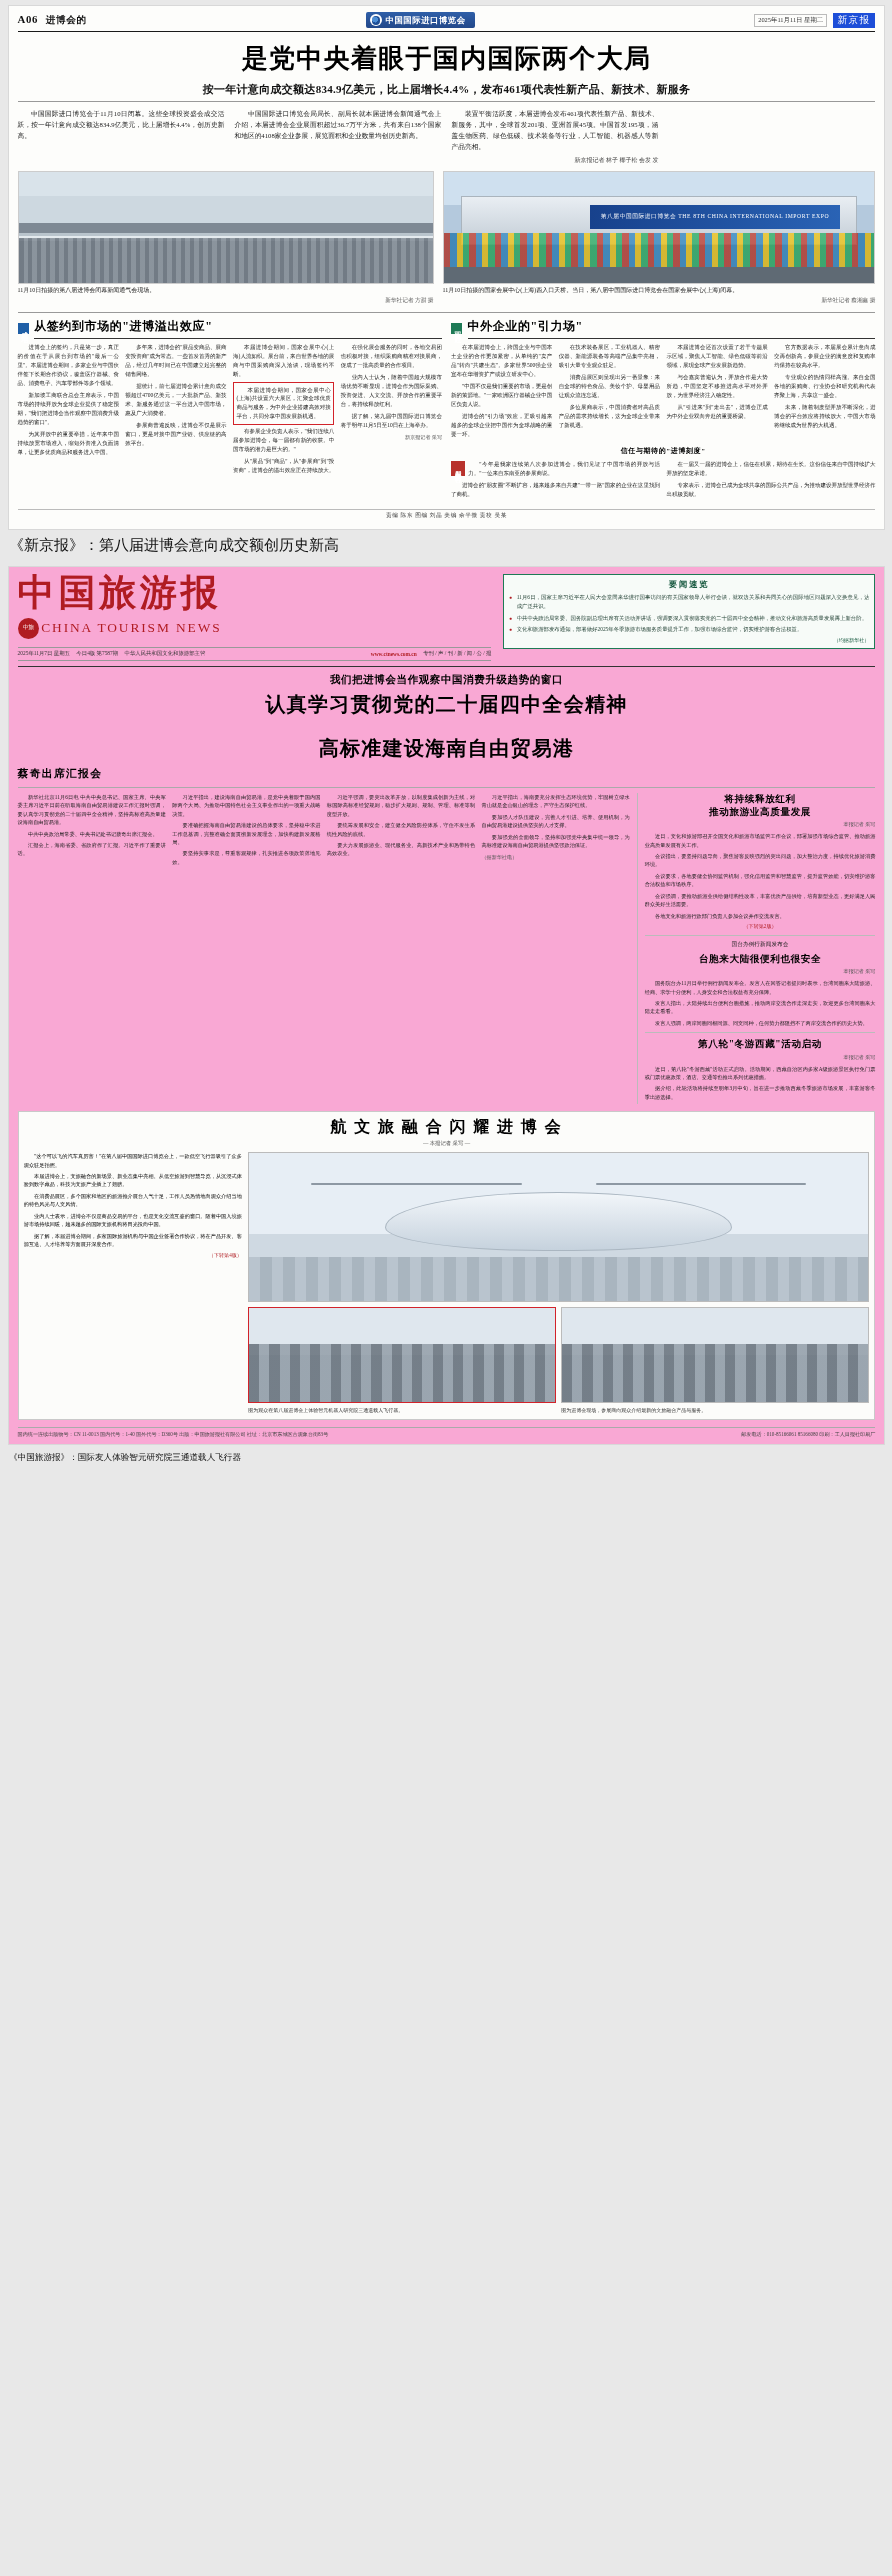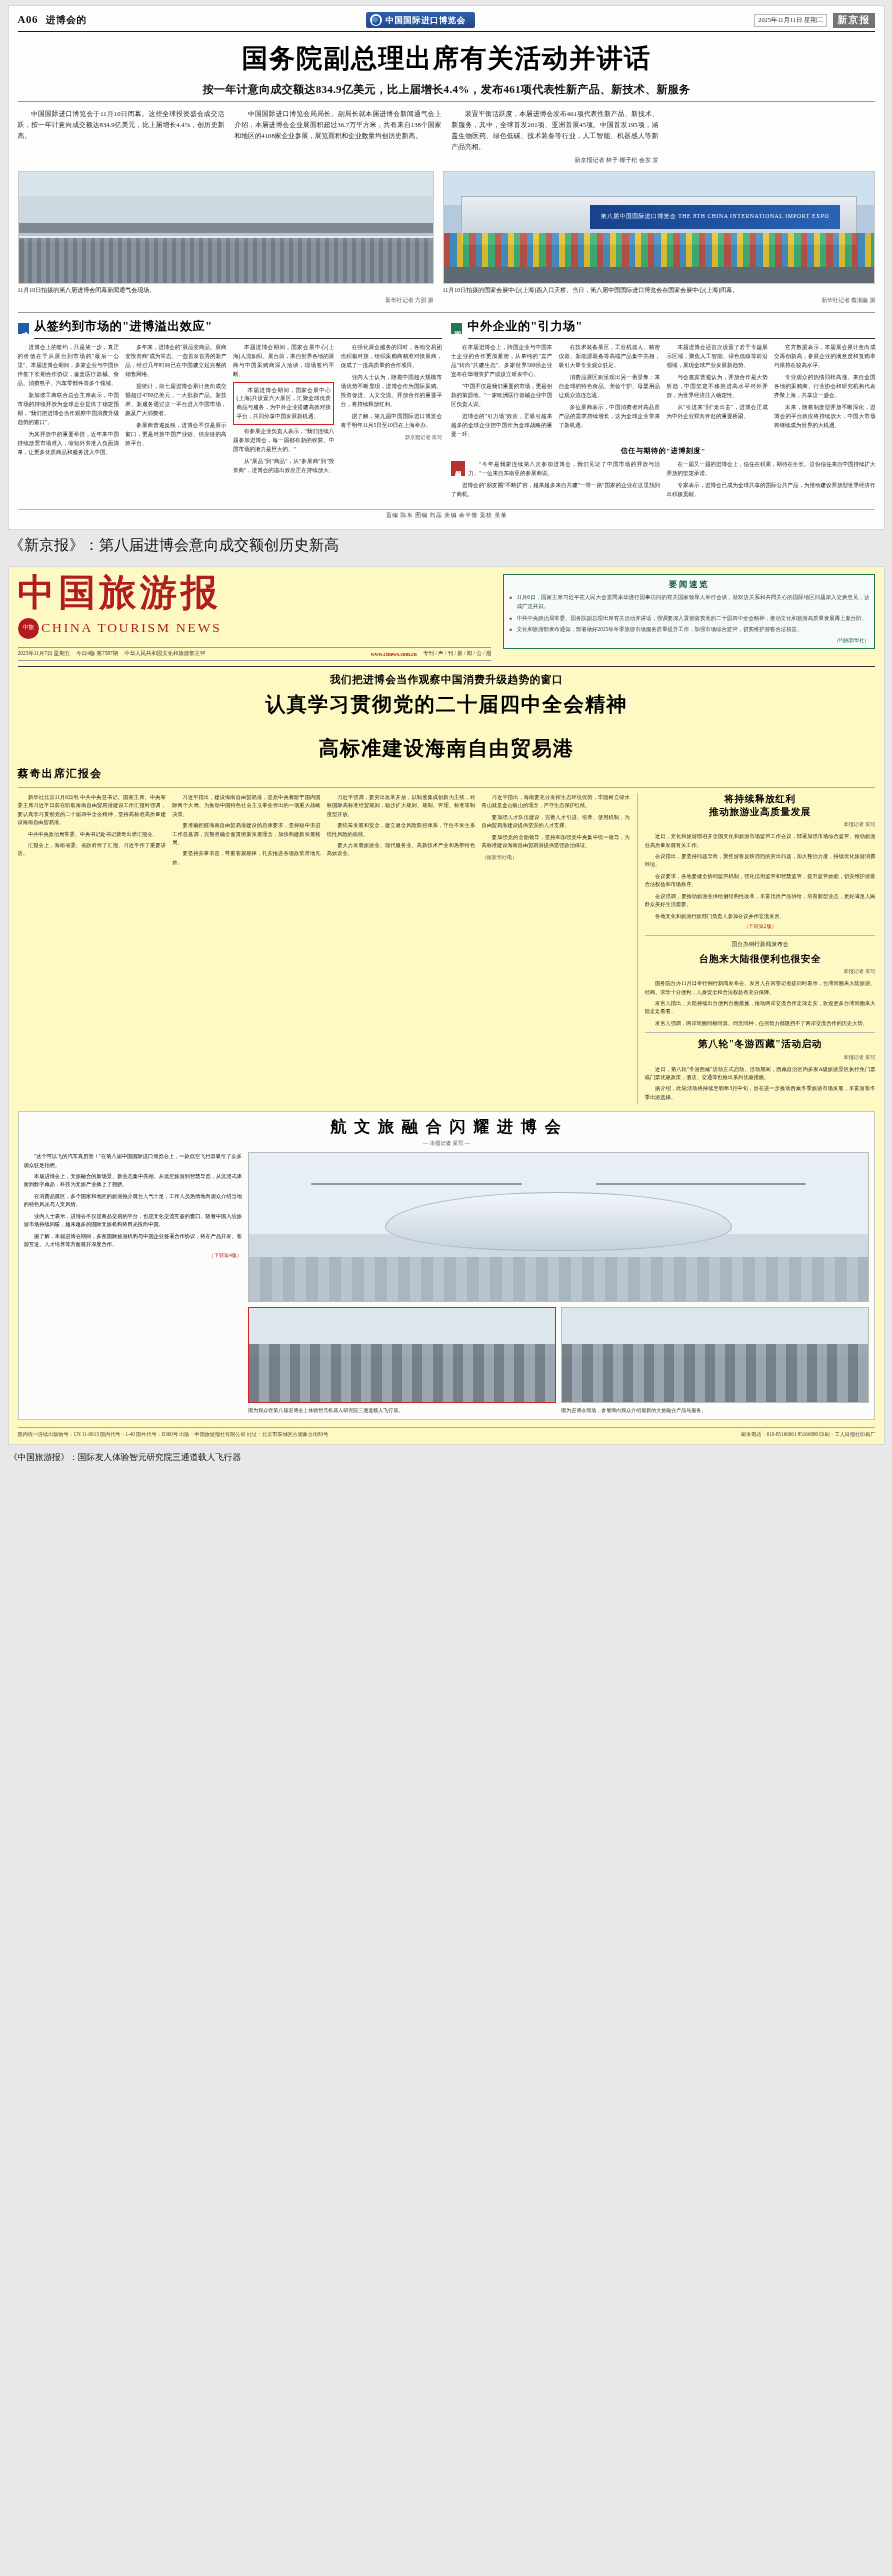--- a/index.html
+++ b/index.html
@@ -60,22 +60,22 @@
   }
   .p1-right {
     display: flex; align-items: center; gap: 5.1px;
   }
   .p1-date {
     font-size: 6.4px; color: #333;
     border: 0.6px solid #bbb; padding: 1.3px 3.2px;
     white-space: nowrap;
   }
   .p1-masthead {
-    background: #737373; color: #fff;
-    font-size: 9.6px; font-weight: bold;
+    background: #1d4ed8; color: #fff;
+    font-size: 9.6px; font-weight: normal;
     padding: 1.3px 5.1px; letter-spacing: 1.3px;
     white-space: nowrap;
   }
 
   .p1-headline {
     text-align: center;
     font-size: 26px;
     font-weight: bold;
     letter-spacing: 1.3px;
     margin: 9px 0 5.1px 0;
@@ -206,21 +206,21 @@
 
   .caption-line {
     font-size: 15px;
     color: #111;
     margin: 6.4px 9px 10.2px 9px;
     font-family: "Liberation Sans", sans-serif;
   }
 
   
   .paper2 {
-    background: #fef9c3;
+    background: #f9a8d4;
     margin: 0 7.6px;
     padding: 7.6px 9px 6.4px 9px;
     border: 0.6px solid #d8d8d8;
   }
   .p2-top { display: flex; gap: 11.5px; align-items: flex-start; }
   .p2-logo-area { width: 56%; }
   .p2-cn-title {
     font-size: 37px;
     font-weight: bold;
     color: #b01c22;
@@ -356,21 +356,21 @@
         <span class="ciie-logo"></span>
         <span>中国国际进口博览会</span>
       </div>
 
       <div class="p1-right">
         <div class="p1-date">2025年11月11日 星期二</div>
         <div class="p1-masthead">新京报</div>
       </div>
     </div>
 
-    <div class="p1-headline">国务院副总理出席有关活动并讲话</div>
+    <div class="p1-headline">是党中央着眼于国内国际两个大局</div>
     <div class="p1-subhead">按一年计意向成交额达834.9亿美元，比上届增长4.4%，发布461项代表性新产品、新技术、新服务</div>
 
     <div class="p1-lead">
       <div class="p1-lead-col">
         <p>中国国际进口博览会于11月10日闭幕。这些全球投资盛会成交活跃，按一年计意向成交额达834.9亿美元，比上届增长4.4%，创历史新高。</p>
       </div>
       <div class="p1-lead-col">
         <p>中国国际进口博览会局局长、副局长就本届进博会新闻通气会上介绍，本届进博会企业展面积超过36.7万平方米，共有来自138个国家和地区的4108家企业参展，展览面积和企业数量均创历史新高。</p>
       </div>
       <div class="p1-lead-col">

